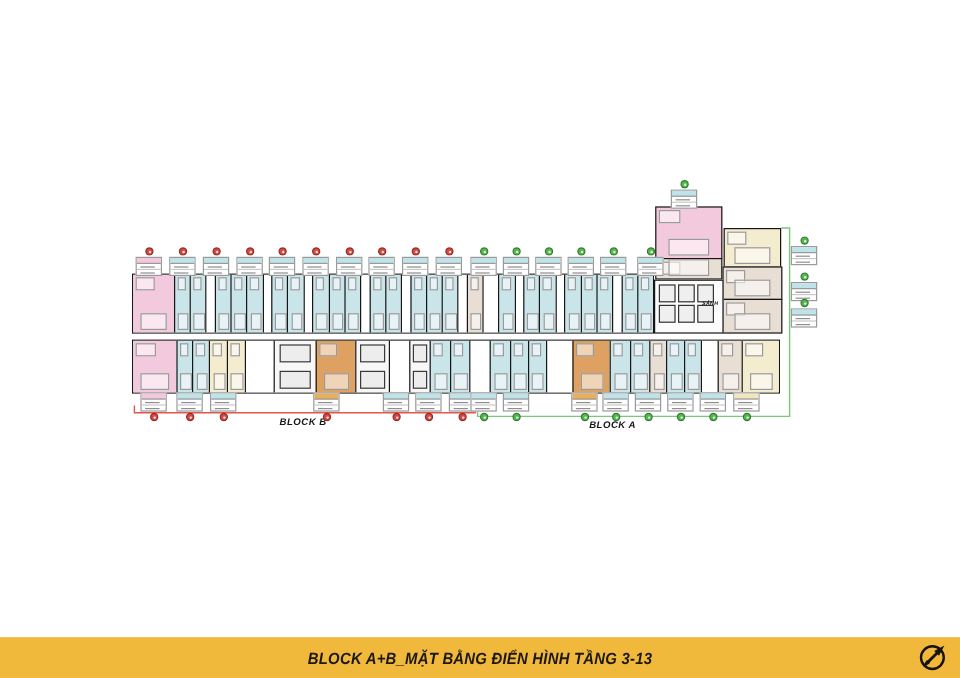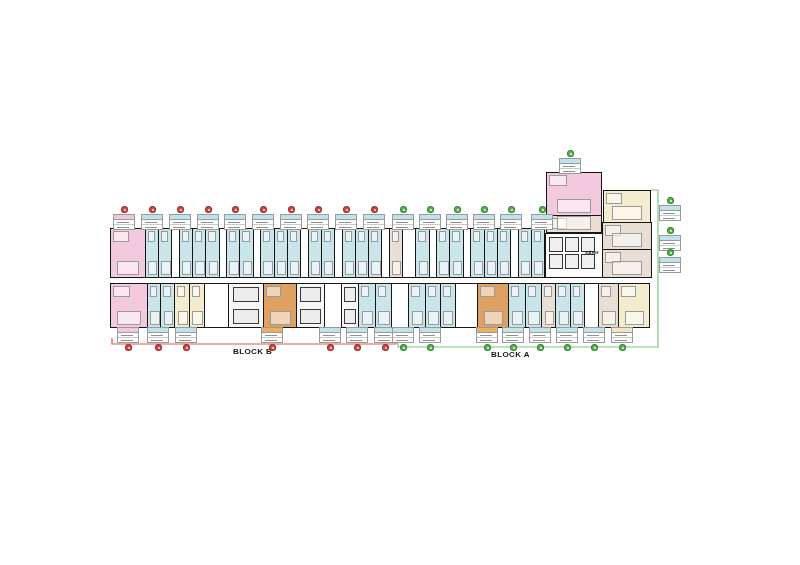--- a/index.html
+++ b/index.html
@@ -1,17 +1,17 @@
 <!DOCTYPE html>
 <html style="--pink: #F3CADD; --blue: #C9E5EA; --cream: #F4ECCE; --orange: #DEA162; --beige: #E9DED4; --footer_bg: #F1B93C; --marker_red: #D8463F; --marker_green: #53B94D; --bracket_red: #E2574C; --bracket_green: #7DC67E; --header_teal: #BFE3E8; --header_pink: #F2C8DC; --header_orange: #E8B05E; --header_cream: #F2E6C0;"><head>
 <meta charset="utf-8">
 <style>
   html,body{margin:0;padding:0;background:#e8e8e8;}
   .page{position:relative;width:800px;height:565px;background:#ffffff;overflow:hidden;
-        font-family:"Liberation Sans", sans-serif;}
+        font-family:"Liberation Sans", sans-serif;font-style:italic;}
   .plan{position:absolute;inset:0;}
   
   .row{position:absolute;display:flex;border:1.6px solid #161616;box-sizing:border-box;background:#fff;}
   #row-top{left:110px;top:228px;width:435px;height:50px;}
   #row-bottom{left:110px;top:283px;width:540px;height:45px;}
   .cell{position:relative;border-left:1.3px solid #161616;box-sizing:border-box;min-width:0;}
   .cell:first-child{border-left:none;}
   .cell.pink{background:var(--pink);}
   .cell.blue{background:var(--blue);}
   .cell.cream{background:var(--cream);}
@@ -723,13 +723,22 @@
           <div class="mrow">
             <i></i>
           </div>
           <div class="mrow">
             <i></i>
           </div>
         </div>
       </div>
     </div>
 
+  <div class="footer">
+    <div class="footer-title">BLOCK A+B_MẶT BẰNG ĐIỂN HÌNH TẦNG 3-13</div>
+    <svg class="compass" width="26" height="26" viewBox="0 0 26 26">
+      <circle cx="13" cy="13" r="9.5" fill="none" stroke="#17120a" stroke-width="2"></circle>
+      <line x1="6" y1="20" x2="19" y2="7" stroke="#17120a" stroke-width="2.4"></line>
+      <polygon points="23,3 14.5,7.5 18.5,11.5" fill="#17120a"></polygon>
+      <circle cx="9" cy="17" r="1.8" fill="#17120a"></circle>
+    </svg>
+  </div>
 </div>
 
 </body></html>

